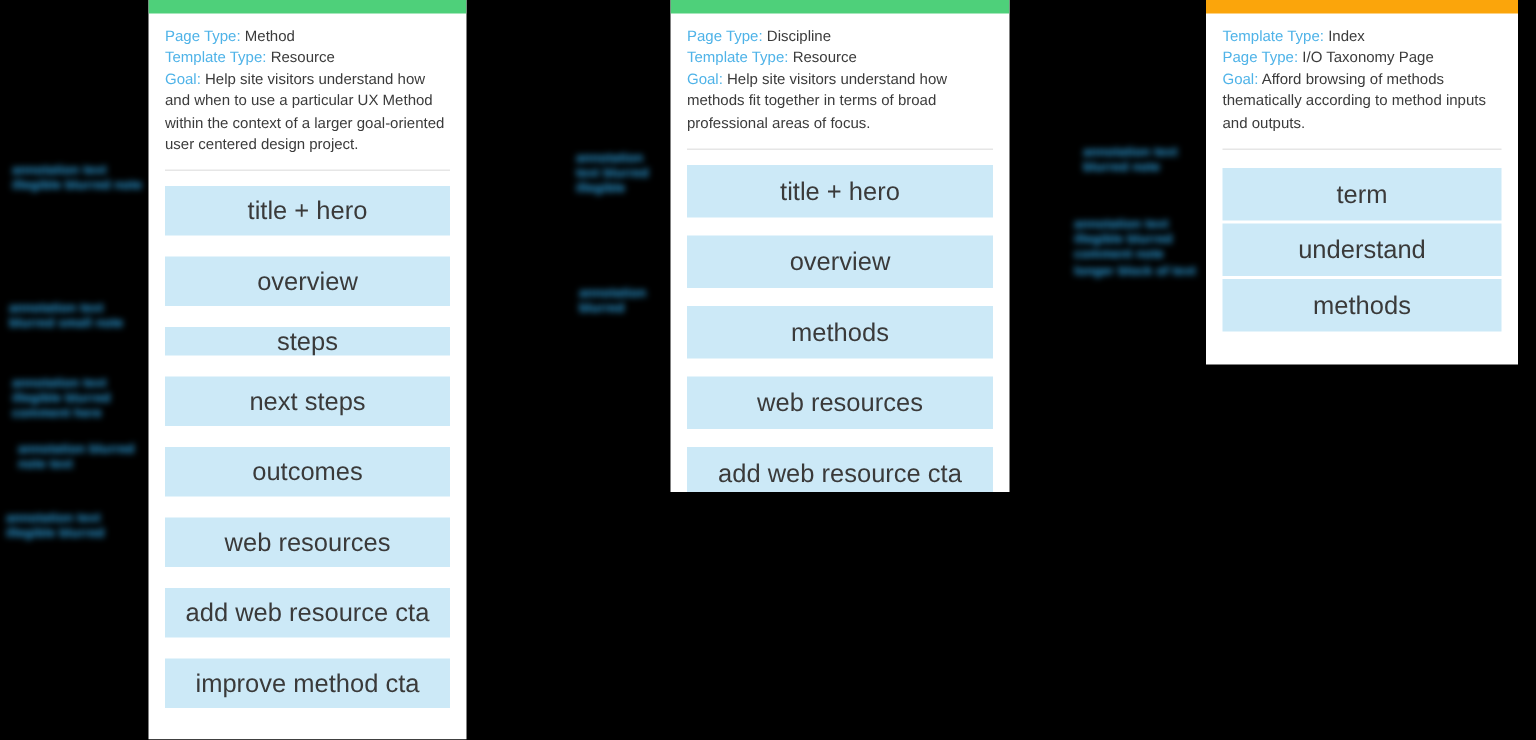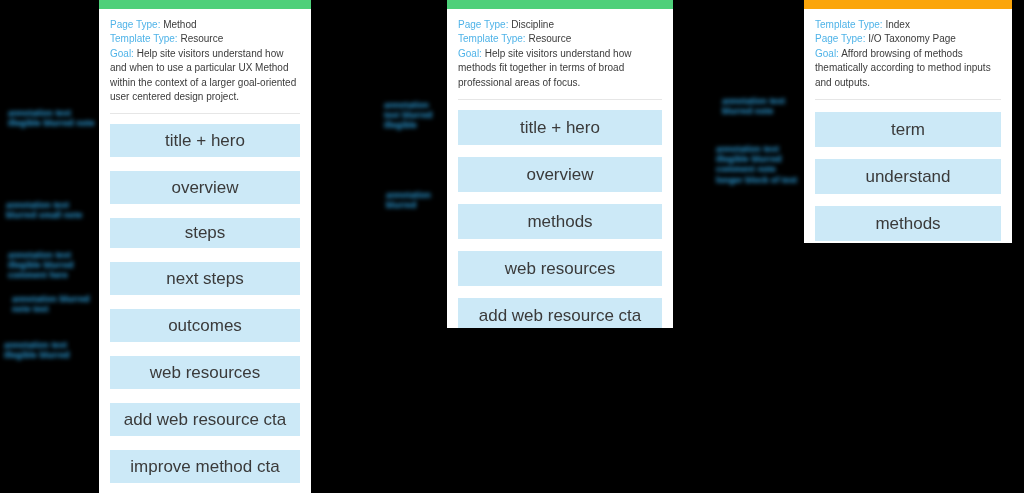--- a/index.html
+++ b/index.html
@@ -74,21 +74,21 @@
         </div>
         <div class="row">
           <span class="lbl">Goal:</span>
           <span class="val"> Help site visitors understand how and when to use a particular UX Method within the context of a larger goal-oriented user centered design project.</span>
         </div>
       </div>
       <div class="divider"></div>
       <div class="blocks" id="card1-blocks" style="gap: 14px;">
           <div class="block" style="height: 33px; background: rgb(204, 233, 247);">title + hero</div>
           <div class="block" style="height: 33px; background: rgb(204, 233, 247);">overview</div>
-          <div class="block" style="height: 30px; background: rgb(204, 233, 247);">steps</div>
+          <div class="block" style="height: 19px; background: rgb(204, 233, 247);">steps</div>
           <div class="block" style="height: 33px; background: rgb(204, 233, 247);">next steps</div>
           <div class="block" style="height: 33px; background: rgb(204, 233, 247);">outcomes</div>
           <div class="block" style="height: 33px; background: rgb(204, 233, 247);">web resources</div>
           <div class="block" style="height: 33px; background: rgb(204, 233, 247);">add web resource cta</div>
           <div class="block" style="height: 33px; background: rgb(204, 233, 247);">improve method cta</div>
         </div>
     </div>
   </div>
 
   <div class="card" id="card2" style="left:447px;top:0px;width:226px;height:328px;">
@@ -130,21 +130,21 @@
         <div class="row">
           <span class="lbl">Page Type:</span>
           <span class="val"> I/O Taxonomy Page</span>
         </div>
         <div class="row">
           <span class="lbl">Goal:</span>
           <span class="val"> Afford browsing of methods thematically according to method inputs and outputs.</span>
         </div>
       </div>
       <div class="divider"></div>
-      <div class="blocks" id="card3-blocks" style="gap: 12px; margin-top: 12px;">
+      <div class="blocks" id="card3-blocks" style="gap: 2px; margin-top: 12px;">
           <div class="block" style="height: 35px; background: rgb(204, 233, 247);">term</div>
           <div class="block" style="height: 35px; background: rgb(204, 233, 247);">understand</div>
           <div class="block" style="height: 35px; background: rgb(204, 233, 247);">methods</div>
         </div>
     </div>
   </div>
 
   <div class="ann" style="left:8px;top:108px;width:88px;">annotation text illegible blurred note</div>
   <div class="ann" style="left:6px;top:200px;width:92px;">annotation text blurred small note</div>
   <div class="ann" style="left:8px;top:250px;width:90px;">annotation text illegible blurred comment here</div>

